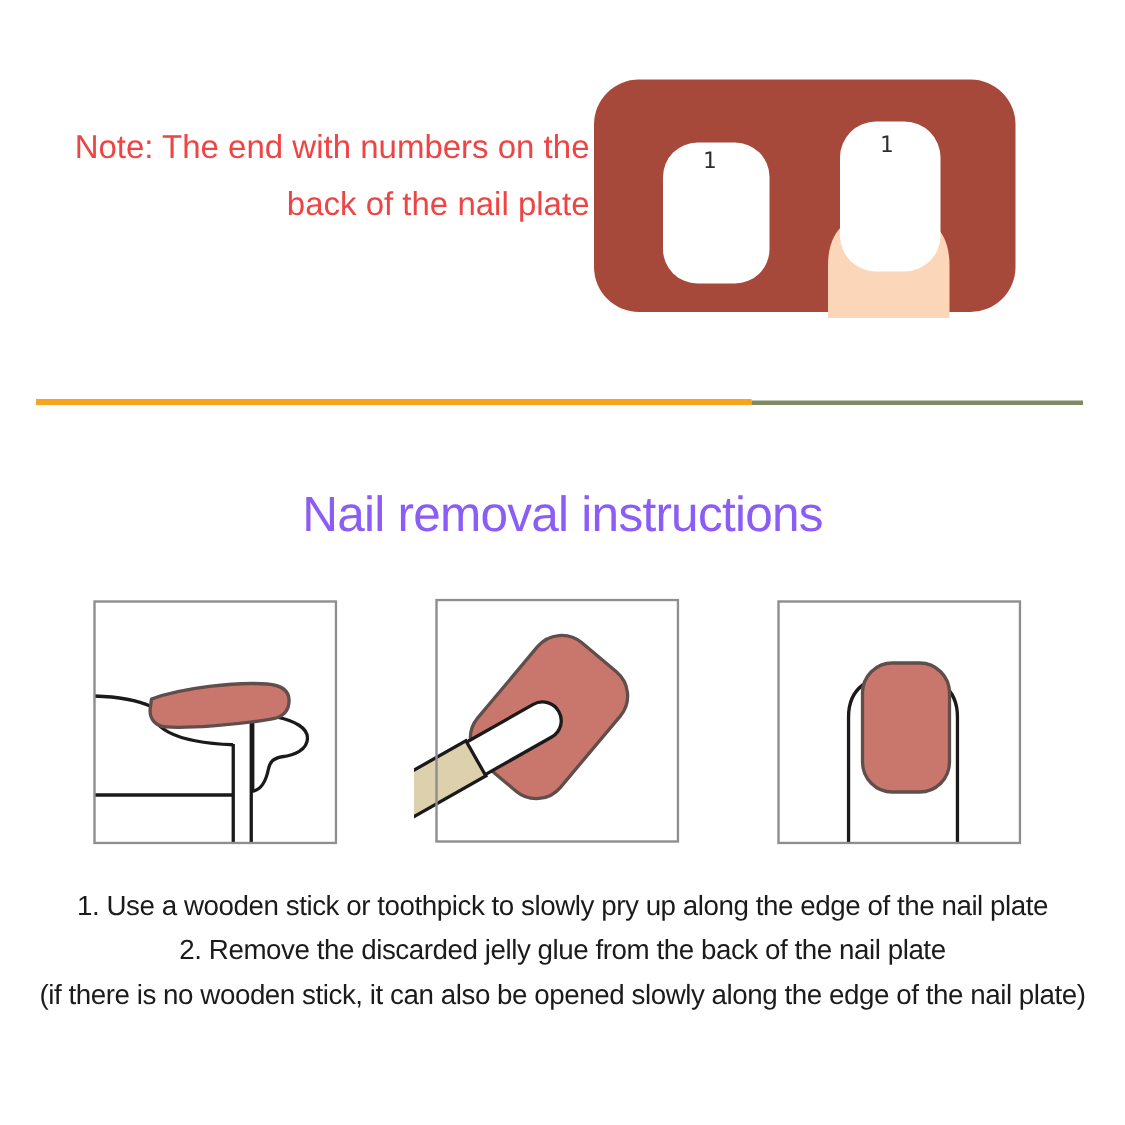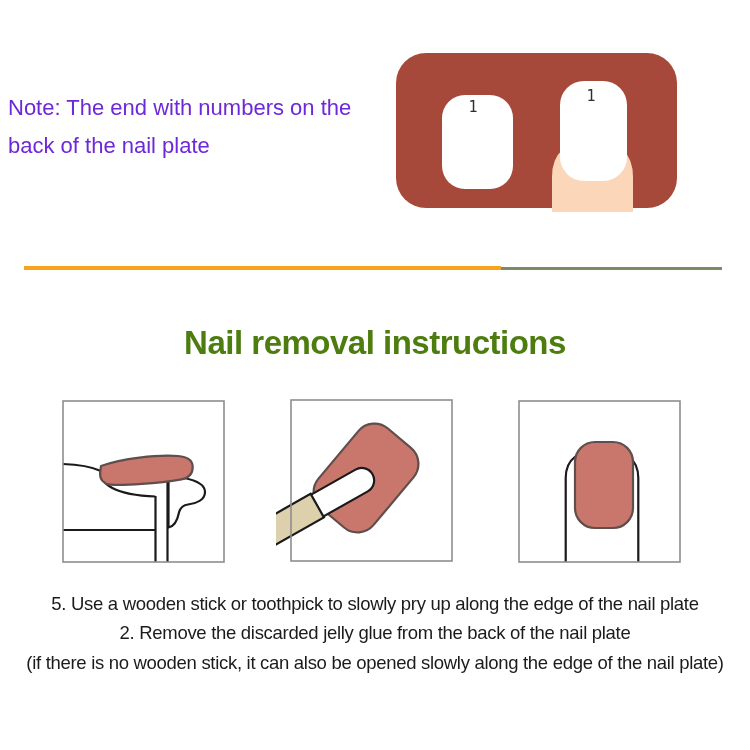--- a/index.html
+++ b/index.html
@@ -1,29 +1,29 @@
 <!DOCTYPE html>
 <html><head>
 <meta charset="utf-8">
 <style>
   html,body{margin:0;padding:0;background:#fff;}
   .canvas{
     position:relative;width:750px;height:750px;background:#ffffff;
     font-family:"Liberation Sans", sans-serif;color:#1b1b1b;overflow:hidden;
   }
   .note{
-    position:absolute;top:89px;left:8px;width:385px;text-align:left;
-    font-size:22px;line-height:38px;color:#6d28d9;
+    position:absolute;top:79px;left:8px;width:385px;text-align:right;
+    font-size:22px;line-height:38px;color:#ef4444;
   }
   .tips-svg{position:absolute;left:375px;top:45px;}
   .divider-a{position:absolute;left:24px;top:266px;width:477px;height:4px;background:#f7a41f;}
   .divider-b{position:absolute;left:501px;top:267px;width:221px;height:3px;background:#7e8b62;}
   .title{
     position:absolute;top:324px;left:0;width:750px;margin:0;text-align:center;
-    font-size:33px;font-weight:700;letter-spacing:-0.5px;color:#4d7c0f;
+    font-size:33px;font-weight:400;letter-spacing:-0.5px;color:#8b5cf6;
   }
   .stepbox{position:absolute;top:400px;}
   .stepbox.b1{left:62px;}
   .stepbox.b2{left:276px;top:399px;}
   .stepbox.b3{left:518px;}
   .steps{
     position:absolute;top:589px;left:0;width:750px;text-align:center;
     font-size:18.5px;line-height:29.3px;letter-spacing:-0.3px;color:#1b1b1b;
   }
   .nail-num{
@@ -76,18 +76,18 @@
     <rect x="1" y="1" width="161" height="161" fill="none" stroke="#8e8e8e" stroke-width="1.6"></rect>
   </svg>
 
   <svg class="stepbox b3" width="163" height="163" viewBox="0 0 163 163">
     <path d="M 47.7,162 V 78 Q 47.7,50 84,50 Q 120.3,50 120.3,78 V 162" fill="#ffffff" stroke="#1a1a1a" stroke-width="2.2"></path>
     <rect x="57" y="42" width="58" height="86" rx="20" fill="#c9776c" stroke="#5f4e4b" stroke-width="2.2"></rect>
     <rect x="1" y="1" width="161" height="161" fill="none" stroke="#8e8e8e" stroke-width="1.6"></rect>
   </svg>
 
   <div class="steps">
-    <div>5. Use a wooden stick or toothpick to slowly pry up along the edge of the nail plate</div>
+    <div>1. Use a wooden stick or toothpick to slowly pry up along the edge of the nail plate</div>
     <div>2. Remove the discarded jelly glue from the back of the nail plate</div>
     <div>(if there is no wooden stick, it can also be opened slowly along the edge of the nail plate)</div>
   </div>
 
 </div>
 
 </body></html>

